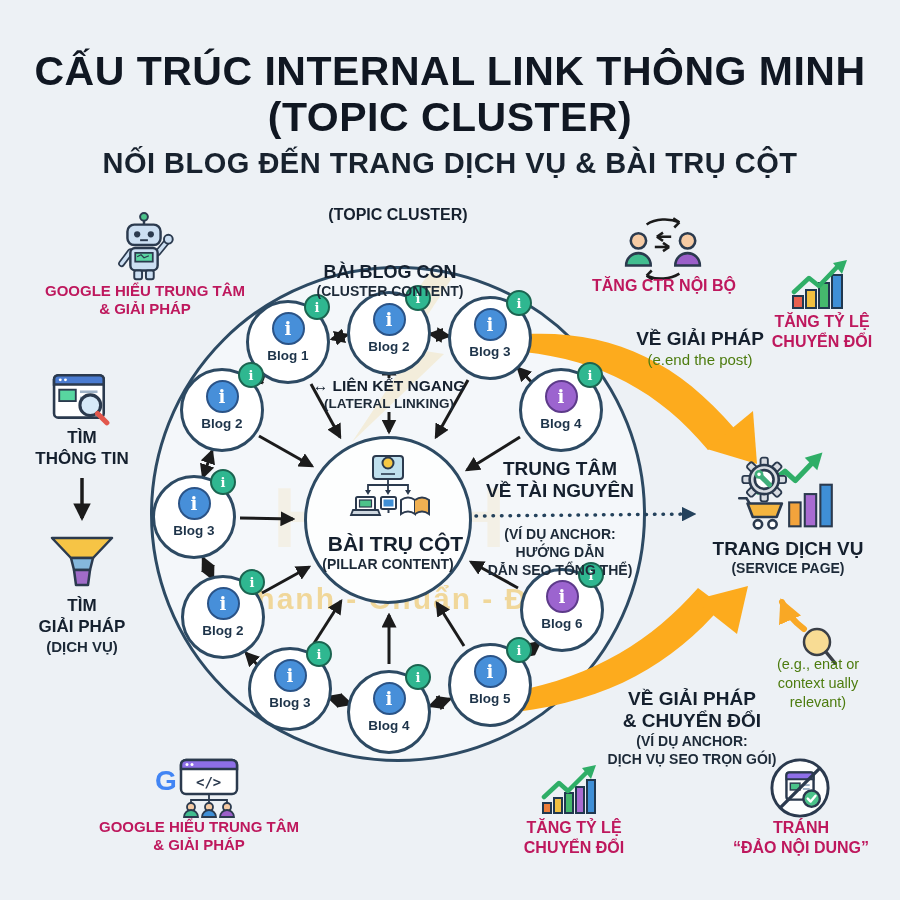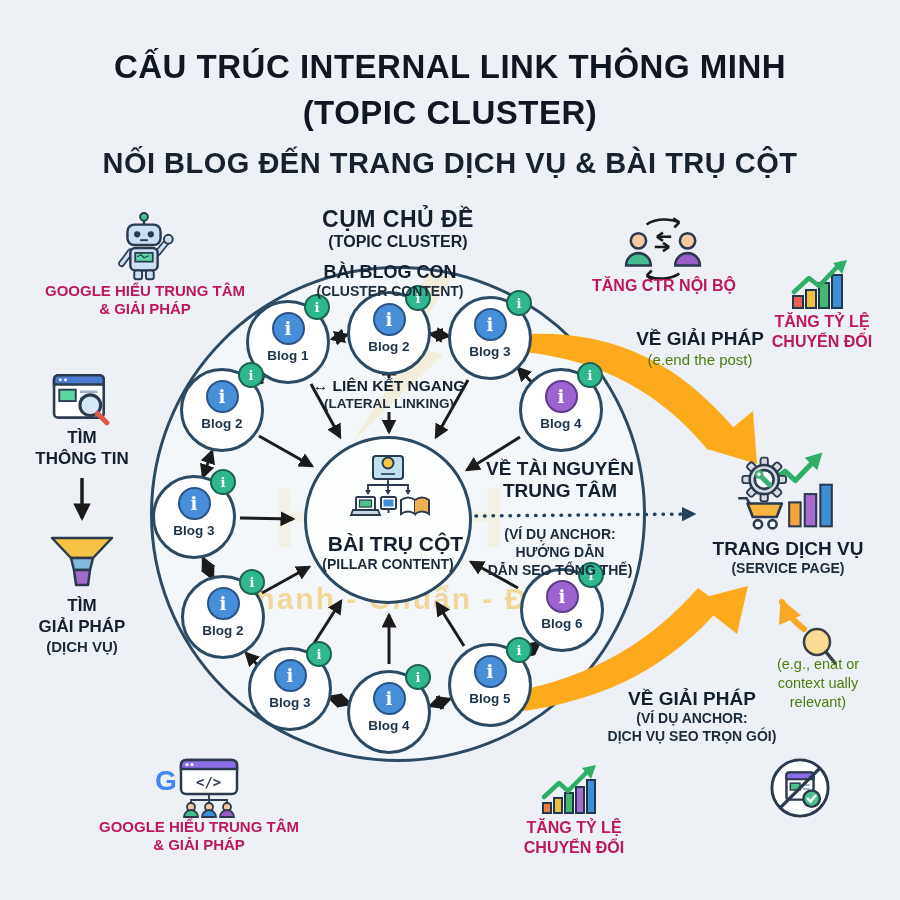--- a/index.html
+++ b/index.html
@@ -1,20 +1,20 @@
 <!DOCTYPE html>
 <html><head>
 <meta charset="utf-8">
 <style>
   html,body{margin:0;padding:0;}
   .canvas{position:relative;width:900px;height:900px;background:#edf1f5;
     font-family:"Liberation Sans",sans-serif;color:#15202e;overflow:hidden;}
   .abs{position:absolute;}
   .ctr{transform:translateX(-50%);text-align:center;}
-  .title{font-size:33px;font-weight:800;letter-spacing:.5px;color:#101722;white-space:nowrap;}
+  .title{font-size:41px;font-weight:800;letter-spacing:.5px;color:#101722;white-space:nowrap;}
   .subtitle{font-size:29px;font-weight:700;letter-spacing:.5px;color:#18222e;white-space:nowrap;}
   .big{font-size:19px;font-weight:700;line-height:1.18;color:#15202e;white-space:nowrap;}
   .med{font-size:16px;font-weight:800;line-height:1.22;color:#be185d;white-space:nowrap;}
   .med2{font-size:17px;font-weight:800;line-height:1.22;color:#15202e;white-space:nowrap;}
   .sm{font-size:14px;font-weight:600;line-height:1.28;color:#1d2a38;white-space:nowrap;}
   .sm2{font-size:14.5px;font-weight:500;line-height:1.3;color:#4d7c0f;white-space:nowrap;}
   .h2{font-size:23px;font-weight:800;letter-spacing:.5px;white-space:nowrap;}
   .h2s{font-size:16px;font-weight:600;white-space:nowrap;}
   .h3{font-size:18px;font-weight:800;white-space:nowrap;}
   .outer-circle{left:150px;top:266px;width:496px;height:496px;border-radius:50%;
@@ -130,21 +130,20 @@
     <line x1="45.5" y1="59" x2="45.5" y2="63" stroke="#2b3a4e" stroke-width="2"></line>
     <path d="M58,50 Q65,45 72,50 L72,64 Q65,59 58,64 Z" fill="#fff" stroke="#2b3a4e" stroke-width="2"></path>
     <path d="M72,50 Q79,45 86,50 L86,64 Q79,59 72,64" fill="#f0b052" stroke="#2b3a4e" stroke-width="2"></path>
   </svg>
   <div class="abs ctr txt" style="left:388px;top:532px">
     <div style="font-size:21px;font-weight:800;margin-left:15px;">BÀI TRỤ CỘT</div>
     <div class="sm">(PILLAR CONTENT)</div>
   </div>
 
   <div class="abs ctr txt" style="left:398px;top:206px">
-    <div class="h2">CỤM CHỦ ĐỀ</div>
     <div class="h2s">(TOPIC CLUSTER)</div>
   </div>
   <div class="abs ctr txt" style="left:390px;top:262px">
     <div class="h3">BÀI BLOG CON</div>
     <div class="sm">(CLUSTER CONTENT)</div>
   </div>
   <div class="abs ctr txt" style="left:389px;top:377px">
     <div style="font-size:15.5px;font-weight:800;">↔ LIÊN KẾT NGANG</div>
     <div class="sm" style="font-size:13.5px">(LATERAL LINKING)</div>
   </div>
@@ -199,22 +198,22 @@
     <div class="info">i</div>
     <div class="nlabel">Blog 3</div>
   </div>
   <div class="abs node" style="left:180px;top:368px">
     <div class="badge">i</div>
     <div class="info">i</div>
     <div class="nlabel">Blog 2</div>
   </div>
 
   <div class="abs ctr txt" style="left:560px;top:458px">
+    <div class="big">TRUNG TÂM</div>
     <div class="big">VỀ TÀI NGUYÊN</div>
-    <div class="big">TRUNG TÂM</div>
   </div>
   <div class="abs ctr txt" style="left:560px;top:526px">
     <div class="sm">(VÍ DỤ ANCHOR:</div>
     <div class="sm">HƯỚNG DẪN</div>
     <div class="sm">DẪN SEO TỔNG THỂ)</div>
   </div>
 
   <svg class="abs icon" style="left:106px;top:208px" width="76" height="80" viewBox="0 0 78 80">
     <line x1="39" y1="16" x2="39" y2="10" stroke="#2b3a4e" stroke-width="2.5"></line>
     <circle cx="39" cy="8" r="4" fill="#4cc38a" stroke="#2b3a4e" stroke-width="2"></circle>
@@ -330,20 +329,21 @@
   </div>
 
   <div class="abs ctr txt" style="left:818px;top:655px">
     <div class="sm2">(e.g., enat or</div>
     <div class="sm2">context ually</div>
     <div class="sm2">relevant)</div>
   </div>
 
   <div class="abs ctr txt" style="left:692px;top:688px">
     <div class="big">VỀ GIẢI PHÁP</div>
+    <div class="big">&amp; CHUYỂN ĐỔI</div>
     <div class="sm">(VÍ DỤ ANCHOR:</div>
     <div class="sm">DỊCH VỤ SEO TRỌN GÓI)</div>
   </div>
 
   <svg class="abs icon" style="left:541px;top:763px" width="62" height="54" viewBox="0 0 62 54">
     <rect x="2" y="40" width="8" height="10" fill="#ed7d3a" stroke="#21384f" stroke-width="2"></rect>
     <rect x="13" y="35" width="8" height="15" fill="#f2c040" stroke="#21384f" stroke-width="2"></rect>
     <rect x="24" y="30" width="8" height="20" fill="#45b96d" stroke="#21384f" stroke-width="2"></rect>
     <rect x="35" y="24" width="8" height="26" fill="#a86bd1" stroke="#21384f" stroke-width="2"></rect>
     <rect x="46" y="17" width="8" height="33" fill="#3f8fd6" stroke="#21384f" stroke-width="2"></rect>
@@ -359,20 +359,24 @@
     <circle cx="32" cy="32" r="29" fill="#fdfefe" stroke="#2b3a4e" stroke-width="3"></circle>
     <rect x="18" y="16" width="28" height="28" rx="3" fill="#fff" stroke="#2b3a4e" stroke-width="2.5"></rect>
     <path d="M18,23 h28 v-4 a3,3 0 0 0 -3,-3 h-22 a3,3 0 0 0 -3,3 Z" fill="#8e6fe8" stroke="#2b3a4e" stroke-width="2"></path>
     <rect x="22" y="27" width="10" height="7" fill="#4cc38a" stroke="#2b3a4e" stroke-width="1.5"></rect>
     <line x1="35" y1="29" x2="42" y2="29" stroke="#9fb3c8" stroke-width="2"></line>
     <line x1="35" y1="33" x2="42" y2="33" stroke="#9fb3c8" stroke-width="2"></line>
     <circle cx="44" cy="43" r="8.5" fill="#4cc38a" stroke="#2b3a4e" stroke-width="2.5"></circle>
     <path d="M40,43 l3,3 l5,-6" stroke="#fff" stroke-width="2.5" fill="none" stroke-linecap="round" stroke-linejoin="round"></path>
     <line x1="12" y1="52" x2="52" y2="12" stroke="#2b3a4e" stroke-width="3.5"></line>
   </svg>
+  <div class="abs ctr txt" style="left:801px;top:818px">
+    <div class="med">TRÁNH</div>
+    <div class="med">“ĐẢO NỘI DUNG”</div>
+  </div>
 
   <svg class="abs icon" style="left:153px;top:758px" width="92" height="60" viewBox="0 0 92 60">
     <text x="2" y="32" font-size="28" font-weight="800" fill="#4285f4" font-family="Liberation Sans, sans-serif">G</text>
     <rect x="28" y="2" width="56" height="34" rx="5" fill="#fff" stroke="#2b3a4e" stroke-width="2.5"></rect>
     <path d="M28,11 h56 v-4 a5,5 0 0 0 -5,-5 h-46 a5,5 0 0 0 -5,5 Z" fill="#8e6fe8" stroke="#2b3a4e" stroke-width="2.5"></path>
     <circle cx="34" cy="6.5" r="1.5" fill="#fff"></circle>
       <circle cx="39" cy="6.5" r="1.5" fill="#fff"></circle>
     <text x="43" y="29" font-size="14" font-weight="700" fill="#2b3a4e" font-family="DejaVu Sans Mono, monospace">&lt;/&gt;</text>
     <path d="M56,36 v6 M56,42 H38 v4 M56,42 h18 v4 M56,42 v4" stroke="#2b3a4e" stroke-width="1.8" fill="none"></path>
     <circle cx="38" cy="49" r="4" fill="#f6cba4" stroke="#2b3a4e" stroke-width="1.8"></circle>

